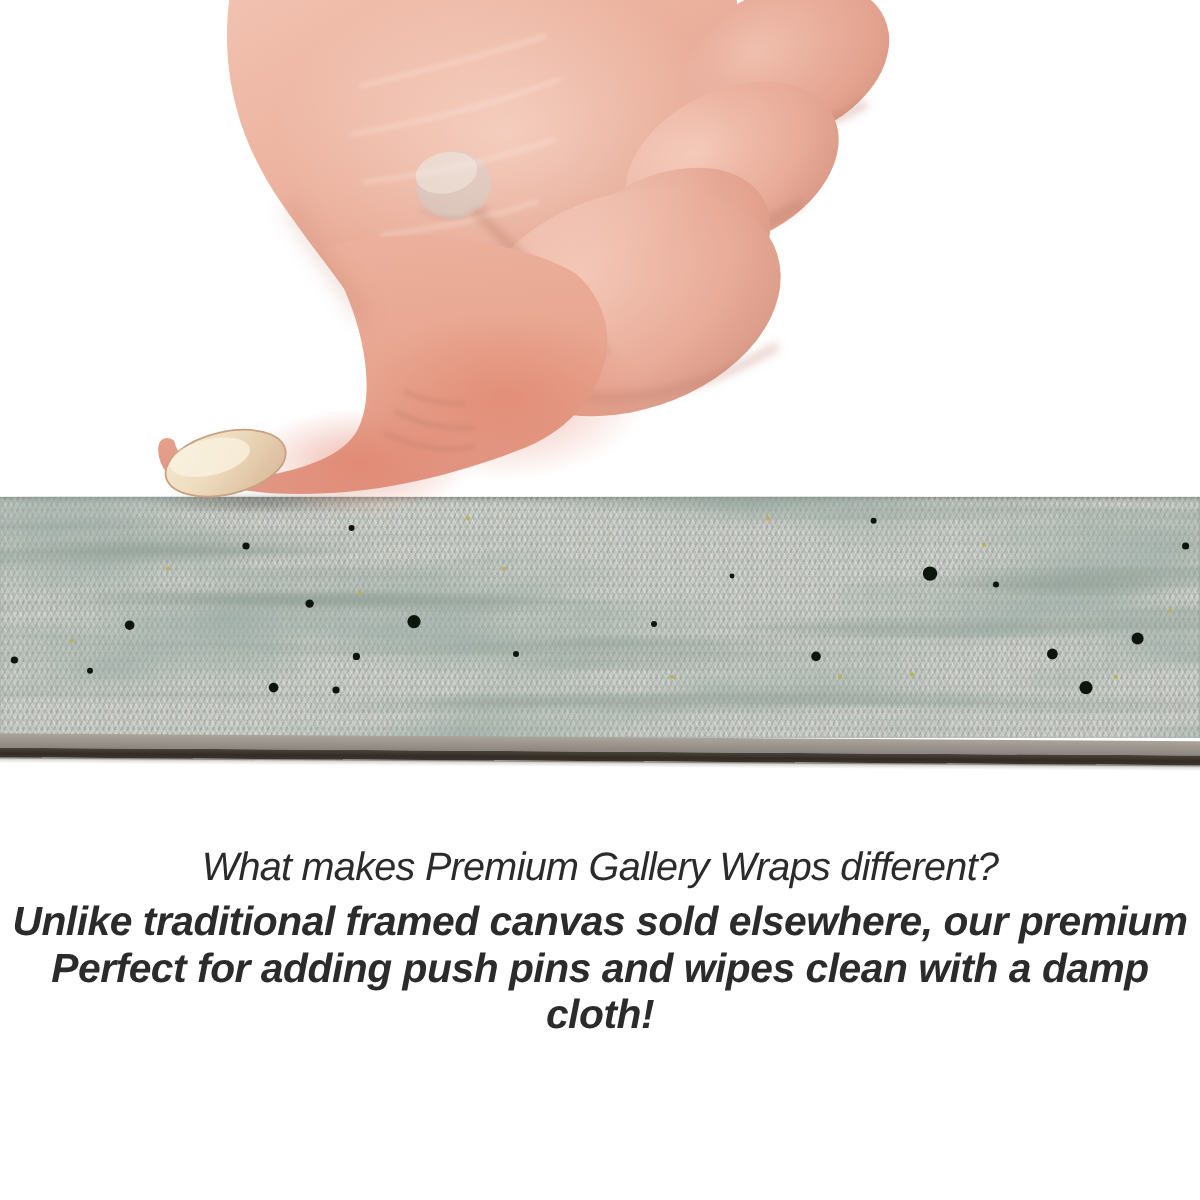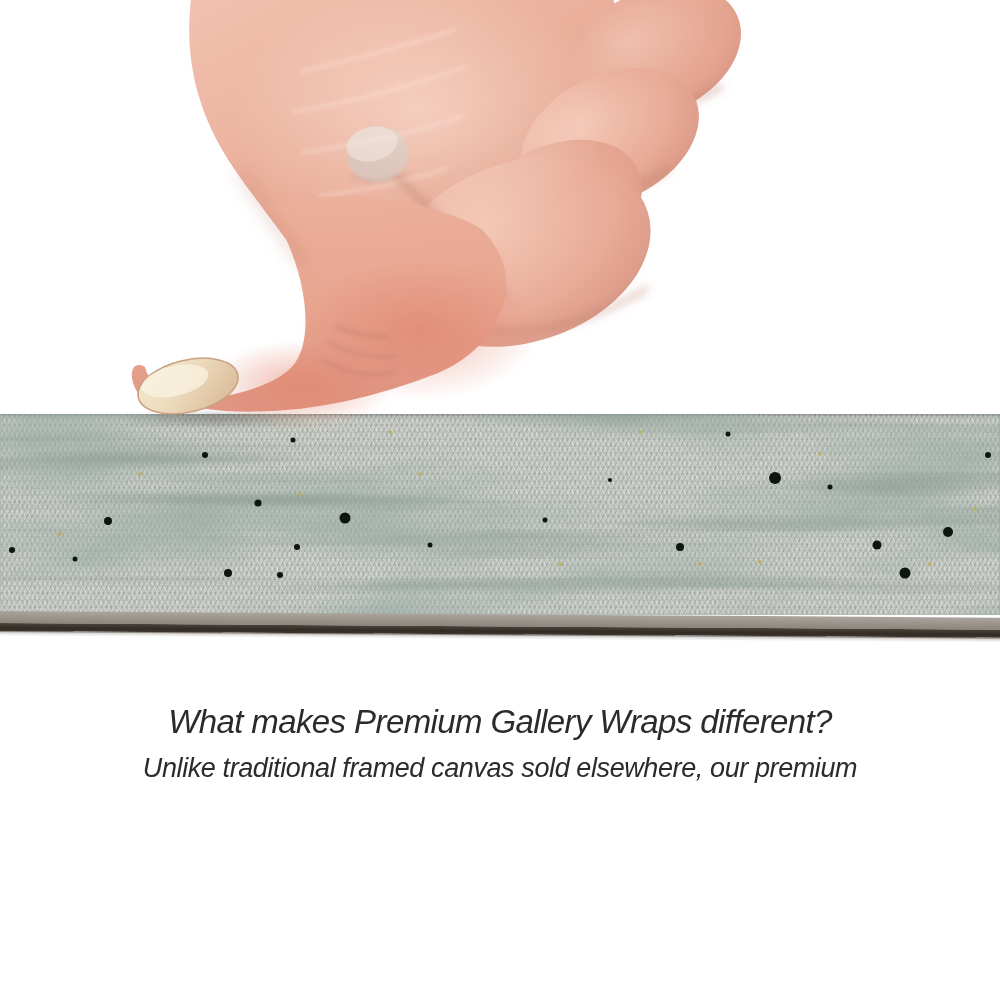--- a/index.html
+++ b/index.html
@@ -28,21 +28,21 @@
   .band-fade{height:5px;background:linear-gradient(rgba(95,85,75,.30),rgba(95,85,75,0));}
   .thumb-shadow{position:absolute;left:118px;top:-3px;width:200px;height:16px;
     background:radial-gradient(closest-side,rgba(40,35,30,.38),rgba(40,35,30,0));
     filter:blur(3px);}
 
   
   .caption{position:absolute;left:0;top:701px;width:1000px;text-align:center;z-index:4;
            font-style:italic;color:#2b2b2b;}
   .caption .headline{font-size:33px;font-weight:400;letter-spacing:-0.6px;line-height:41px;
                      margin:0 0 7px 0;}
-  .caption p{font-size:27px;font-weight:400;letter-spacing:-0.4px;line-height:39px;margin:0;}
+  .caption p{font-size:34px;font-weight:700;letter-spacing:-0.4px;line-height:39px;margin:0;}
 </style>
 </head>
 <body>
 
 <div class="stage">
 
   <div class="hand-wrap">
     <svg width="1000" height="432" viewBox="0 0 1000 432">
       <defs>
         <linearGradient id="gHand" x1="0" y1="0" x2="0.7" y2="1">
@@ -225,15 +225,16 @@
     <div class="bands">
       <div class="band-side"></div>
       <div class="band-dark"></div>
       <div class="band-fade"></div>
     </div>
   </div>
 
   <div class="caption" style="color: rgb(43, 43, 43);">
     <h1 class="headline">What makes Premium Gallery Wraps different?</h1>
     <p>Unlike traditional framed canvas sold elsewhere, our premium</p>
+    <p>Perfect for adding push pins and wipes clean with a damp cloth!</p>
   </div>
 
 </div>
 
 </body></html>

